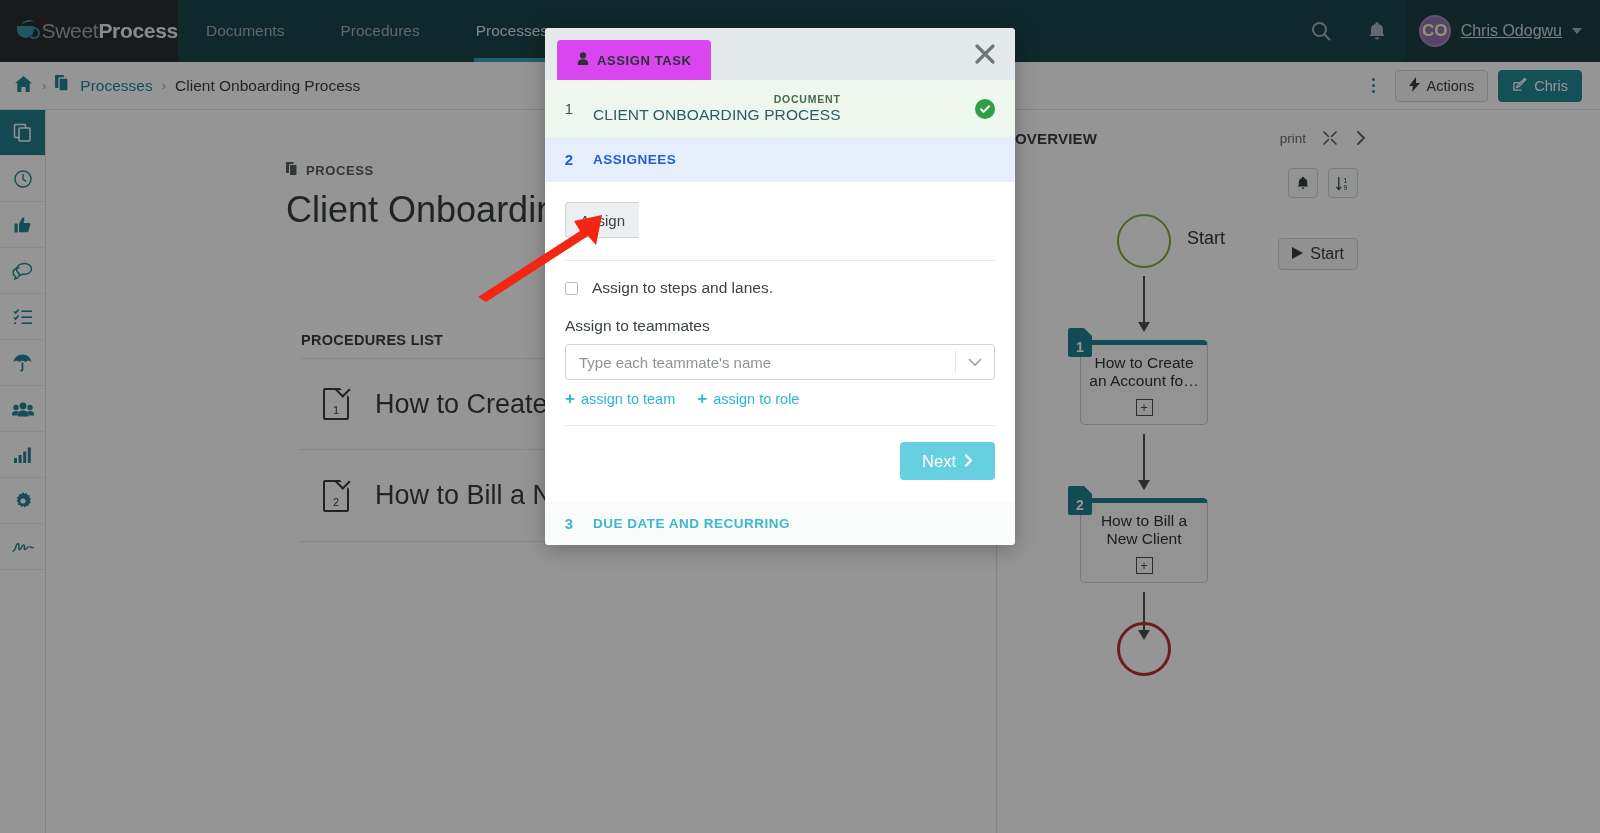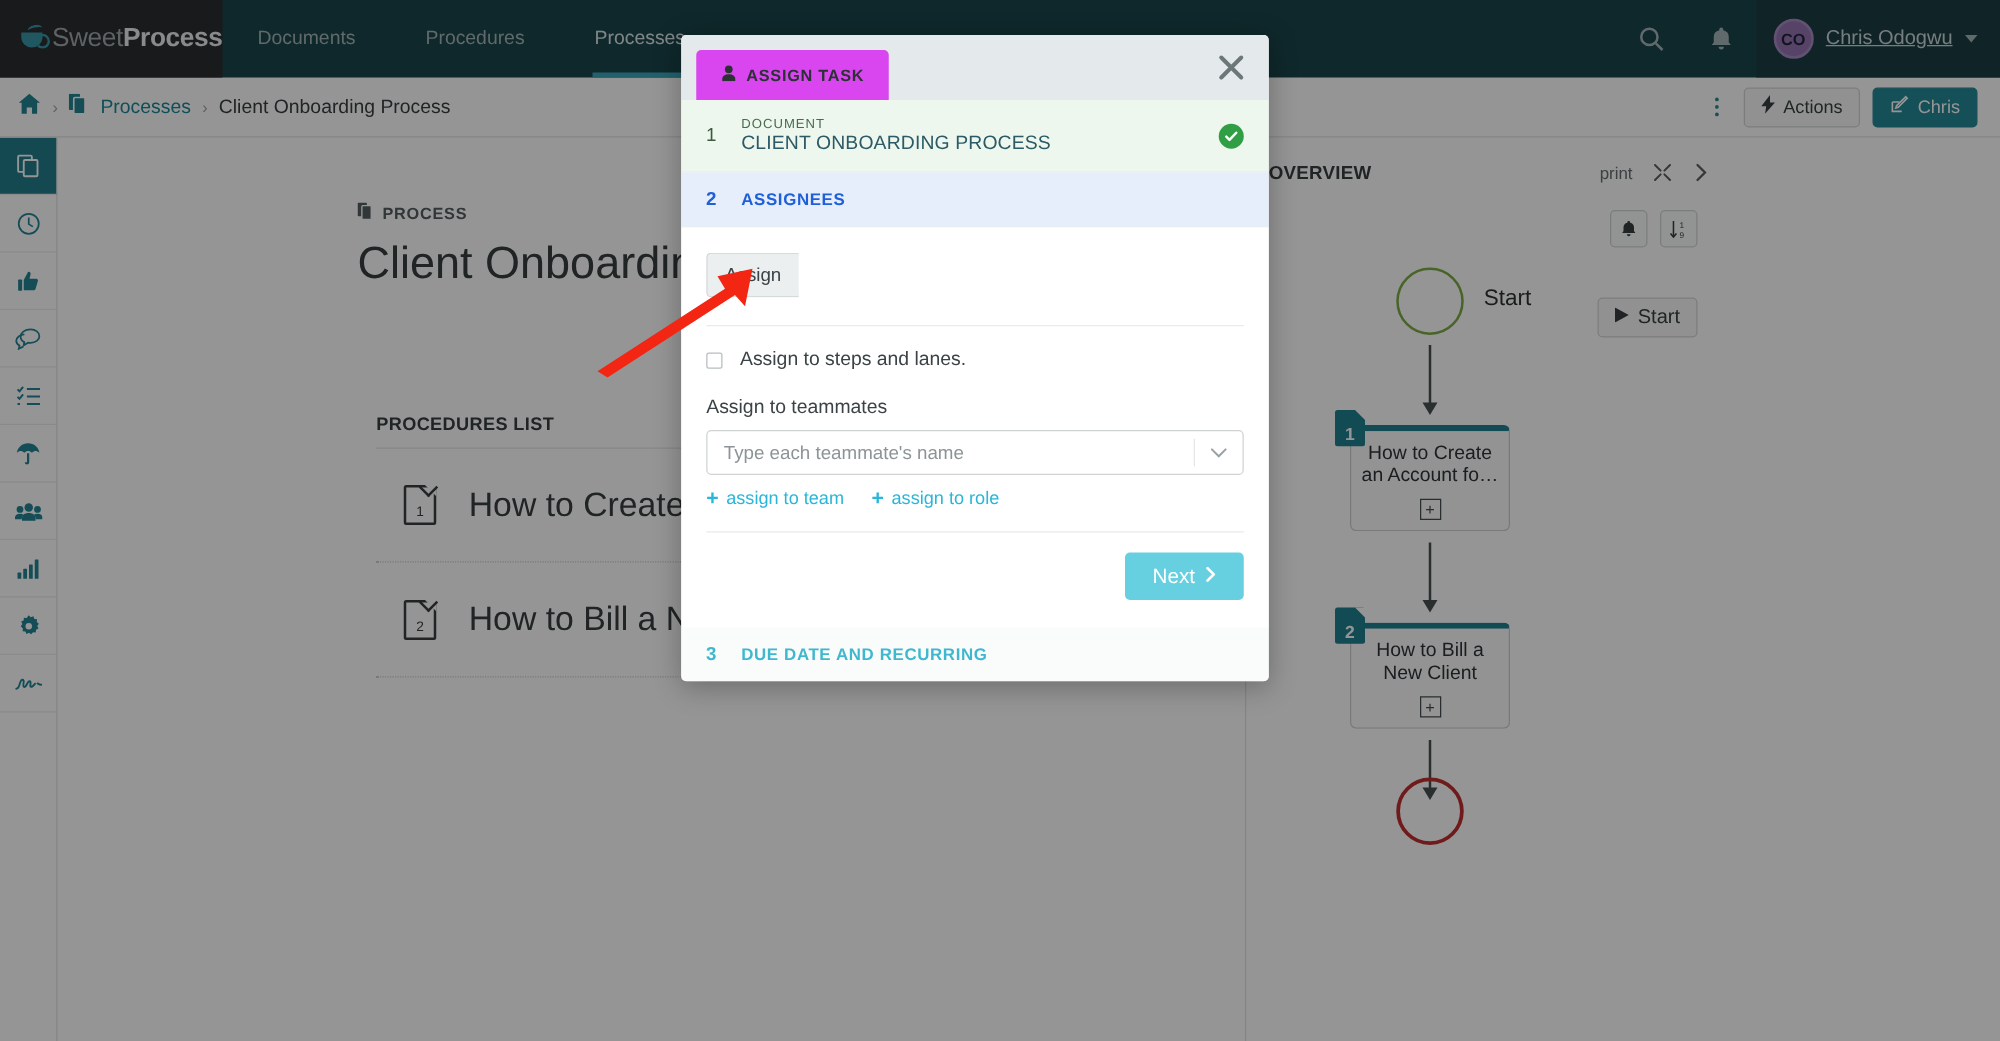--- a/index.html
+++ b/index.html
@@ -53,21 +53,21 @@
   .nav-icon-btn {
     width: 56px; height: 62px; display: flex; align-items: center;
     justify-content: center; cursor: pointer;
   }
   .user-chip {
     display: flex; align-items: center; gap: 10px; height: 62px;
     padding: 0 18px 0 14px; background: #0d3237; cursor: pointer;
   }
   .avatar {
     width: 32px; height: 32px; border-radius: 50%; background: #8f6bad;
-    color: #0f172a; font-size: 13px; font-weight: 700;
+    color: #fef9c3; font-size: 17px; font-weight: 700;
     display: flex; align-items: center; justify-content: center;
     border: 2px solid #a386bd;
   }
   .user-name { color: #c9d6d8; font-size: 16px; text-decoration: underline; }
   .caret-down {
     width: 0; height: 0; border-left: 5px solid transparent;
     border-right: 5px solid transparent; border-top: 6px solid #9fb0b2;
   }
 
   
@@ -241,21 +241,21 @@
     position: absolute; right: 18px; top: 14px; width: 24px; height: 24px;
     cursor: pointer; color: #6d7679;
   }
   .step {
     display: flex; align-items: center; gap: 18px; padding: 13px 20px 13px 18px;
     border-bottom: 1px solid #e9eef0;
   }
   .step-num { font-size: 15px; width: 12px; text-align: center; }
   .step1 { background: #edf7ed; }
   .step1 .step-num { color: #3b5a3f; }
-  .step1-label { font-size: 10.5px; color: #486b4e; letter-spacing: 0.8px; font-weight: 400; }
+  .step1-label { font-size: 10.5px; color: #486b4e; letter-spacing: 0.8px; font-weight: 700; text-align: right; }
   .step1-value { font-size: 15.5px; color: #2c5a66; letter-spacing: 0.1px; margin-top: 1px; }
   .check {
     margin-left: auto; width: 20px; height: 20px; border-radius: 50%;
     background: #2f9e44; display: flex; align-items: center;
     justify-content: center; color: #fff; font-size: 12px;
   }
   .step2 { background: #e6eefc; }
   .step2 .step-num { color: #1f5fd8; font-weight: 700; }
   .step2-label {
     font-size: 13.5px; color: #1f5fd8; font-weight: 700; letter-spacing: 0.5px;

